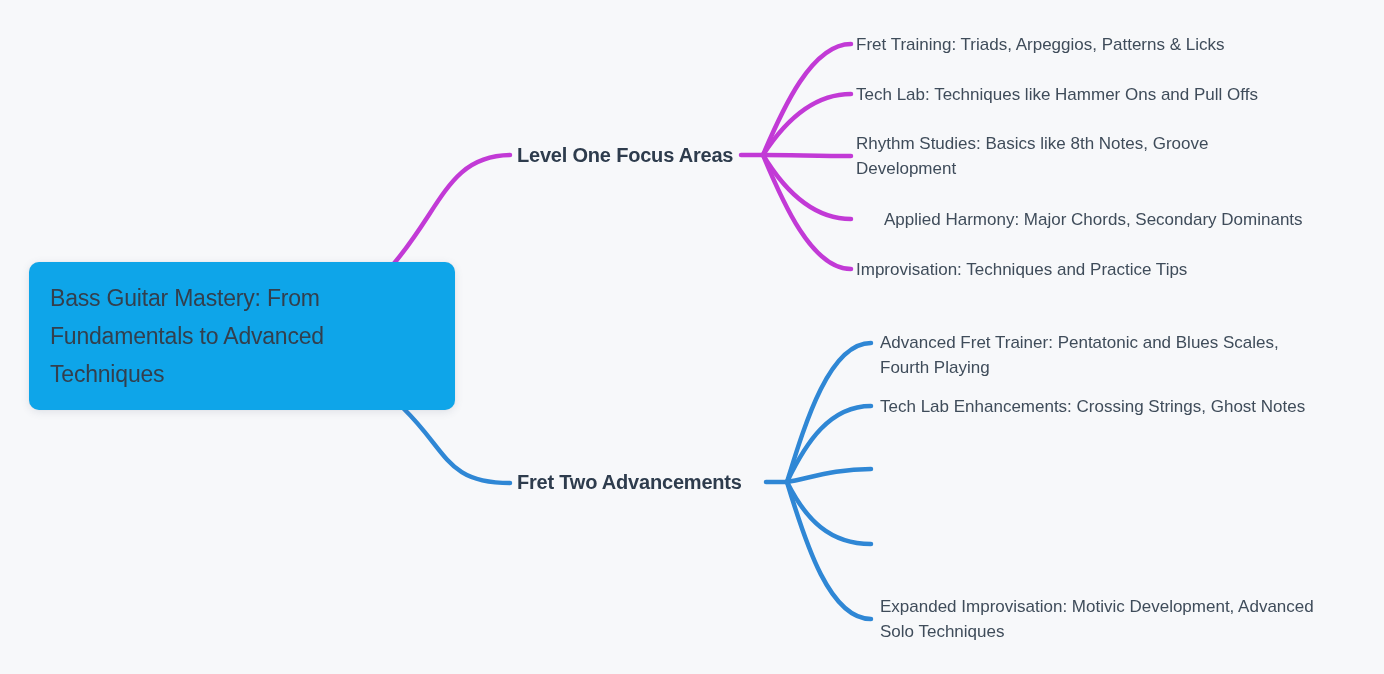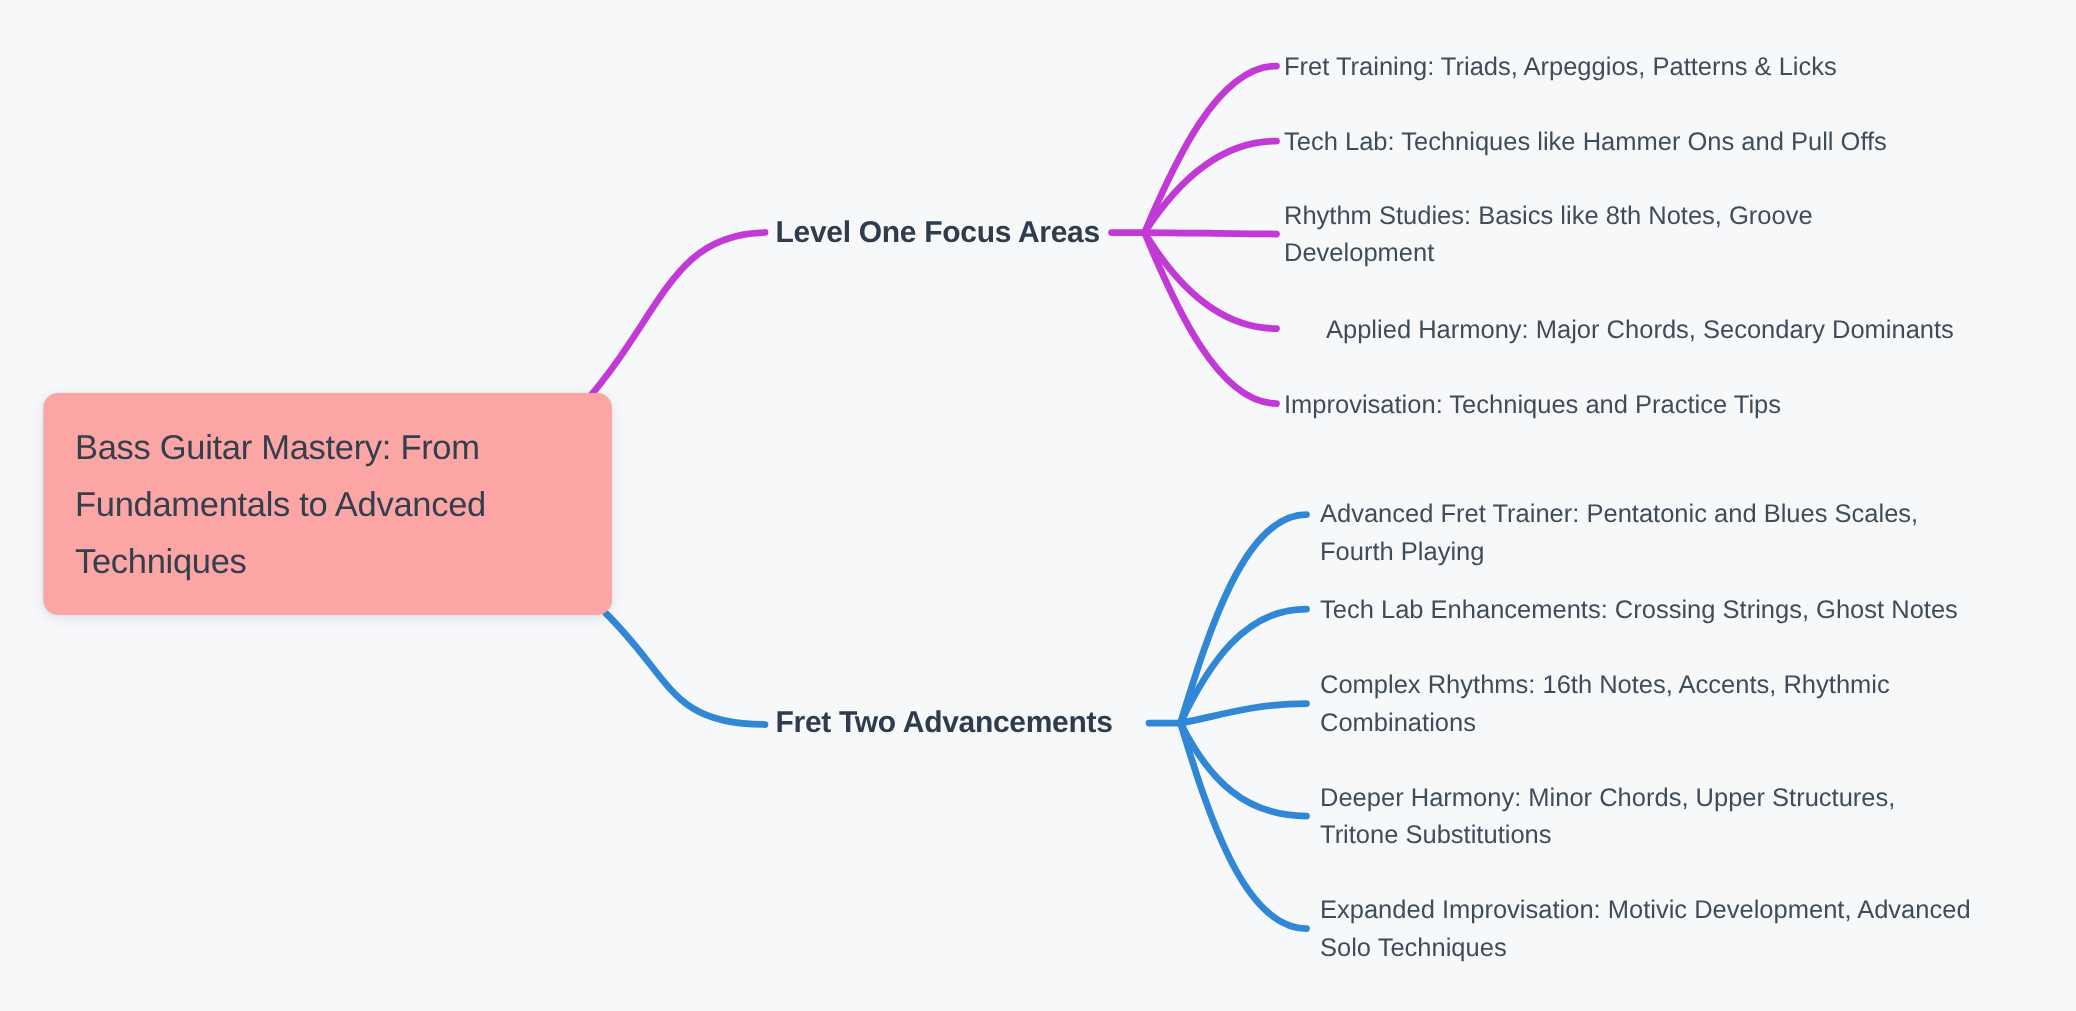--- a/index.html
+++ b/index.html
@@ -26,24 +26,24 @@
     stroke-linecap: round;
     stroke-linejoin: round;
   }
   .connector-layer path.b1 { stroke: var(--branch1, #c23ad6); }
   .connector-layer path.b2 { stroke: var(--branch2, #2f87d5); }
 
   .root-card {
     position: absolute;
     left: 29px;
     top: 262px;
-    width: 379px;
+    width: 426px;
     height: 148px;
     box-sizing: border-box;
-    background: #fca5a5;
+    background: #0ea5e9;
     border-radius: 10px;
     box-shadow: 0 2px 8px rgba(80, 95, 120, 0.14), 0 0 1px rgba(80, 95, 120, 0.18);
     padding: 17px 20px 0 21px;
     cursor: pointer;
   }
   .root-card .root-title {
     font-size: 23px;
     line-height: 38px;
     font-weight: 400;
     color: #333f4d;
@@ -117,17 +117,15 @@
   <div class="branch-label" id="branch-label-2">Fret Two Advancements</div>
 
   <div class="leaf lvl1 nowrap" id="leaf-1-0">Fret Training: Triads, Arpeggios, Patterns &amp; Licks</div>
   <div class="leaf lvl1 nowrap" id="leaf-1-1">Tech Lab: Techniques like Hammer Ons and Pull Offs</div>
   <div class="leaf lvl1" id="leaf-1-2">Rhythm Studies: Basics like 8th Notes, Groove Development</div>
   <div class="leaf lvl1 nowrap" id="leaf-1-3">Applied Harmony: Major Chords, Secondary Dominants</div>
   <div class="leaf lvl1 nowrap" id="leaf-1-4">Improvisation: Techniques and Practice Tips</div>
 
   <div class="leaf lvl2" id="leaf-2-0">Advanced Fret Trainer: Pentatonic and Blues Scales, Fourth Playing</div>
   <div class="leaf lvl2 nowrap" id="leaf-2-1">Tech Lab Enhancements: Crossing Strings, Ghost Notes</div>
-  <div class="leaf lvl2" id="leaf-2-2">Complex Rhythms: 16th Notes, Accents, Rhythmic Combinations</div>
-  <div class="leaf lvl2" id="leaf-2-3">Deeper Harmony: Minor Chords, Upper Structures, Tritone Substitutions</div>
   <div class="leaf lvl2" id="leaf-2-4">Expanded Improvisation: Motivic Development, Advanced Solo Techniques</div>
 
 </div>
 
 </body></html>

